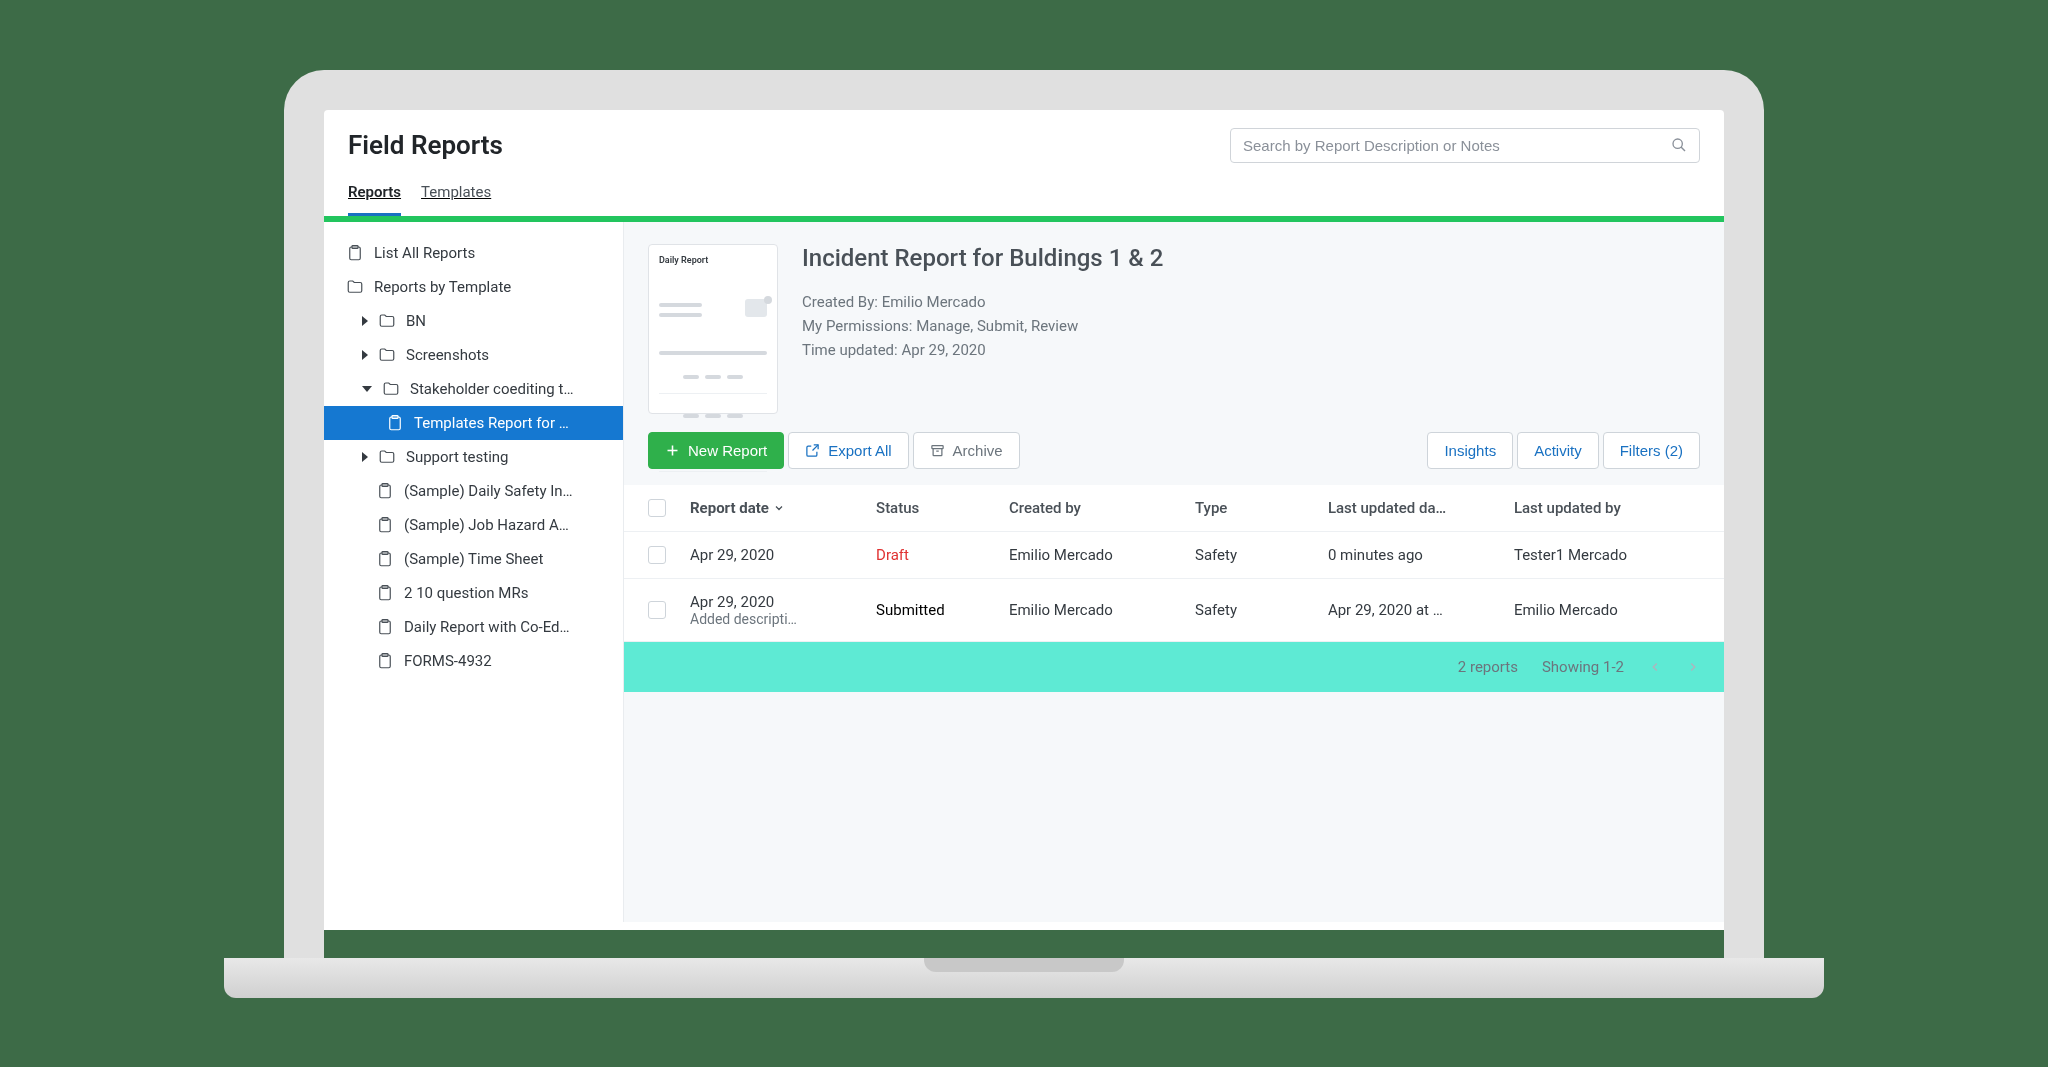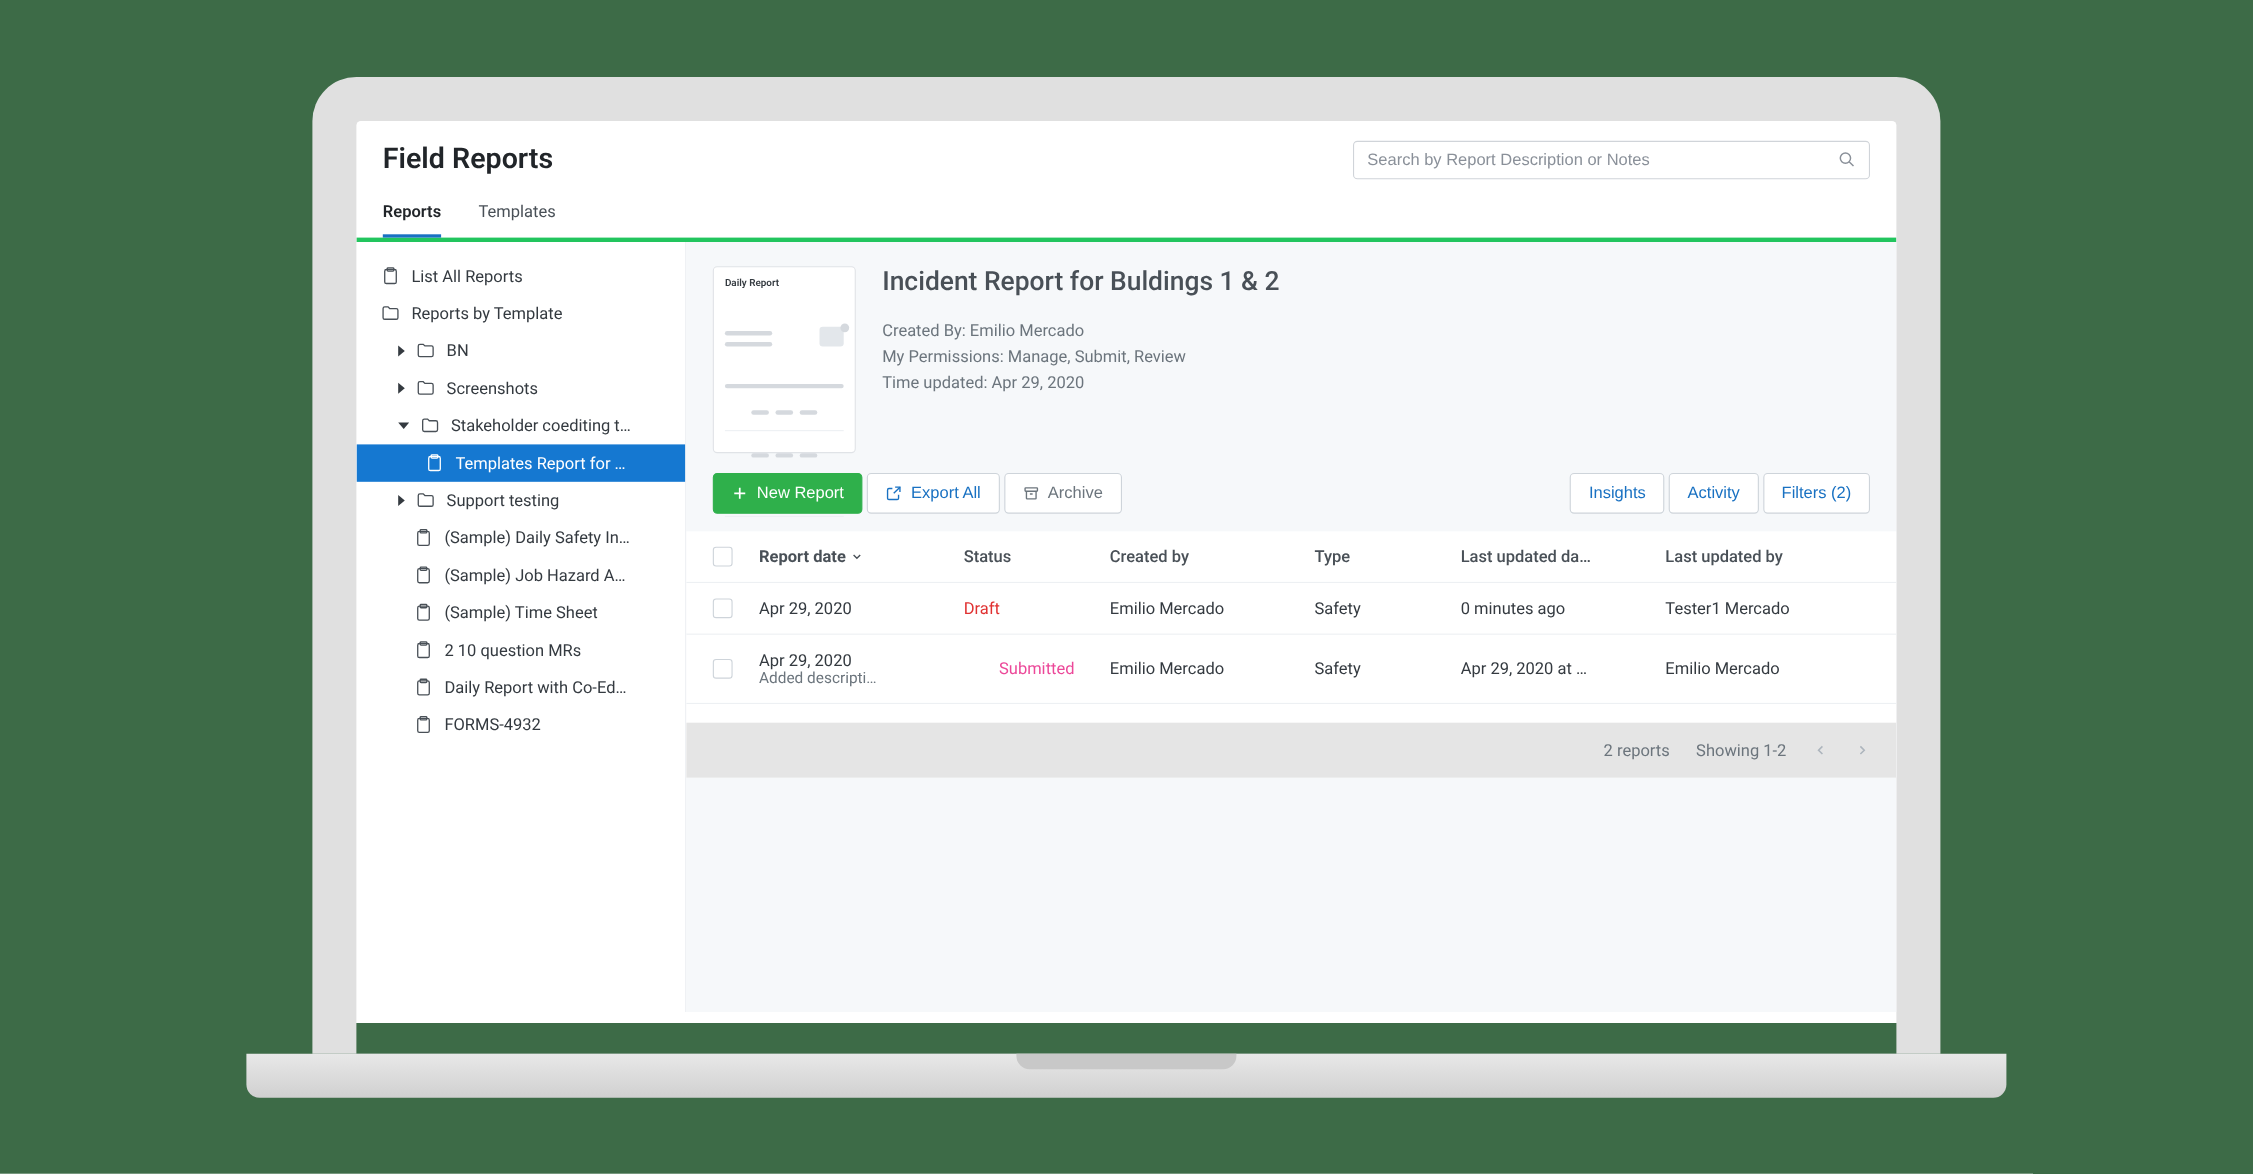--- a/index.html
+++ b/index.html
@@ -76,23 +76,24 @@
     outline: none;
     flex: 1;
     font-size: 15px;
     color: #212529;
   }
   .search-input::placeholder { color: #8a9099; }
   .search-icon { width: 16px; height: 16px; stroke: #8a9099; fill: none; stroke-width: 2; }
 
   .tabs {
     display: flex;
-    gap: 34px;
+    gap: 20px;
     padding: 0 24px;
-    border-bottom: 4px solid #22c55e;
+    border-bottom: 6px solid #22c55e;
+    text-decoration: underline;
   }
   .tab {
     padding: 8px 0 12px 0;
     font-size: 15px;
     color: #495057;
     cursor: pointer;
     border-bottom: 3px solid transparent;
   }
   .tab.active {
     font-weight: 600;
@@ -223,36 +224,35 @@
     align-items: center;
     padding: 14px 24px;
     border-bottom: 1px solid #edf0f3;
     font-size: 15px;
   }
   .thead { color: #495057; font-weight: 500; }
   .thead .sort { font-weight: 700; display:inline-flex; align-items:center; gap:4px; }
   .trow { color: #343a40; }
   .trow .sub { color: #6c757d; font-size: 14px; }
   .status-draft { color: #e03131; }
-  .status-submitted { color: #ec4899; text-align: center; }
+  .status-submitted { color: #000000; }
   .chk {
     width: 18px; height: 18px;
     border: 1.5px solid #ced4da;
     border-radius: 3px;
   }
   .footer {
     display: flex;
     align-items: center;
     justify-content: flex-end;
     gap: 24px;
     padding: 16px 24px;
     color: #6c757d;
     font-size: 15px;
-    background: #e5e5e5;
-    margin-top: 17px;
+    background: #5eead4;
   }
   .pager { display: flex; gap: 24px; }
   .chev { width: 14px; color: #adb5bd; cursor: pointer; }
 </style>
 </head>
 <body>
 
 <div class="laptop">
   <div class="screen-bezel">
     <div class="screen">

